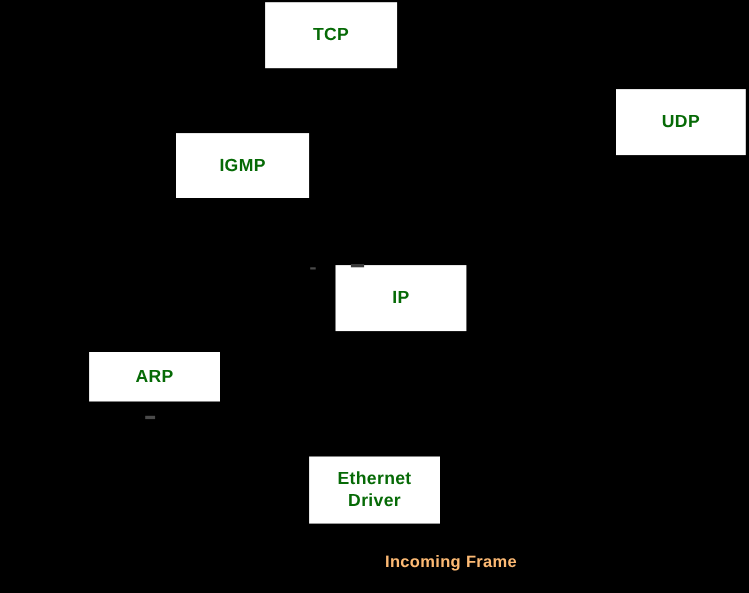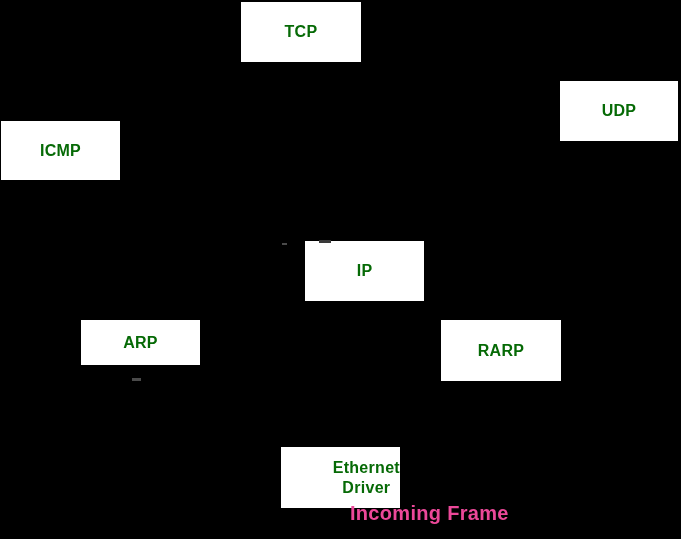--- a/index.html
+++ b/index.html
@@ -29,28 +29,28 @@
     white-space: pre-line;
     letter-spacing: 0.3px;
   }
   #node-tcp  { left: 241px; top: 2px;   width: 120px; height: 60px; }
   #node-udp  { left: 560px; top: 81px;  width: 118px; height: 60px; text-align: center; }
   #node-icmp { left: 1px;   top: 121px; width: 119px; height: 59px; }
   #node-igmp { left: 160px; top: 121px; width: 121px; height: 59px; }
   #node-ip   { left: 281px; top: 241px; width: 119px; height: 60px; margin-left: 24px; }
   #node-arp  { left: 81px;  top: 320px; width: 119px; height: 45px; }
   #node-rarp { left: 441px; top: 320px; width: 120px; height: 61px; }
-  #node-eth  { left: 281px; top: 447px; width: 119px; height: 61px; justify-content: flex-end; }
+  #node-eth  { left: 281px; top: 415px; width: 119px; height: 61px; }
   .caption {
     position: absolute;
     left: 350px;
     top: 502px;
-    color: #ec4899;
+    color: #fdba74;
     font-weight: bold;
-    font-size: 20px;
+    font-size: 15px;
     letter-spacing: 0.3px;
   }
   
   .artifact {
     position: absolute;
     background: #4a4a4a;
   }
   #artifact-ip-top-1  { left: 282px; top: 243px; width: 5px;  height: 2px; }
   #artifact-ip-top-2  { left: 319px; top: 240px; width: 12px; height: 3px; background: #3a3a3a; }
   #artifact-arp-bottom{ left: 132px; top: 378px; width: 9px;  height: 3px; }
@@ -61,36 +61,33 @@
 <div class="stage">
 
   <div class="node" id="node-tcp">
     <span>TCP</span>
   </div>
 
   <div class="node" id="node-udp">
     <span>UDP</span>
   </div>
 
-  <div class="node" id="node-icmp">
-    <span>ICMP</span>
+
+  <div class="node" id="node-igmp">
+    <span>IGMP</span>
   </div>
-
 
   <div class="node" id="node-ip">
     <span>IP</span>
   </div>
 
   <div class="node" id="node-arp">
     <span>ARP</span>
   </div>
 
-  <div class="node" id="node-rarp">
-    <span>RARP</span>
-  </div>
 
   <div class="node" id="node-eth">
     <span>Ethernet
 Driver</span>
   </div>
 
   <div class="caption">Incoming Frame</div>
 
   <div class="artifact" id="artifact-ip-top-1"></div>
   <div class="artifact" id="artifact-ip-top-2"></div>

